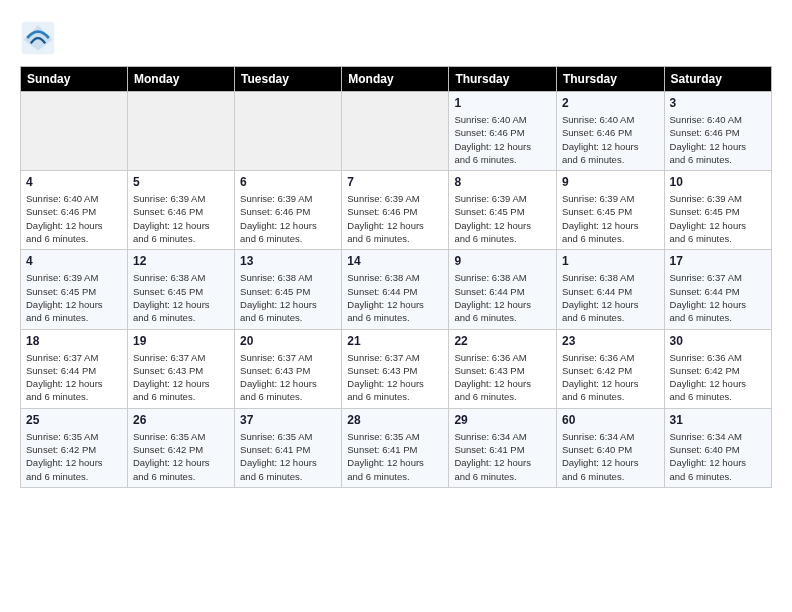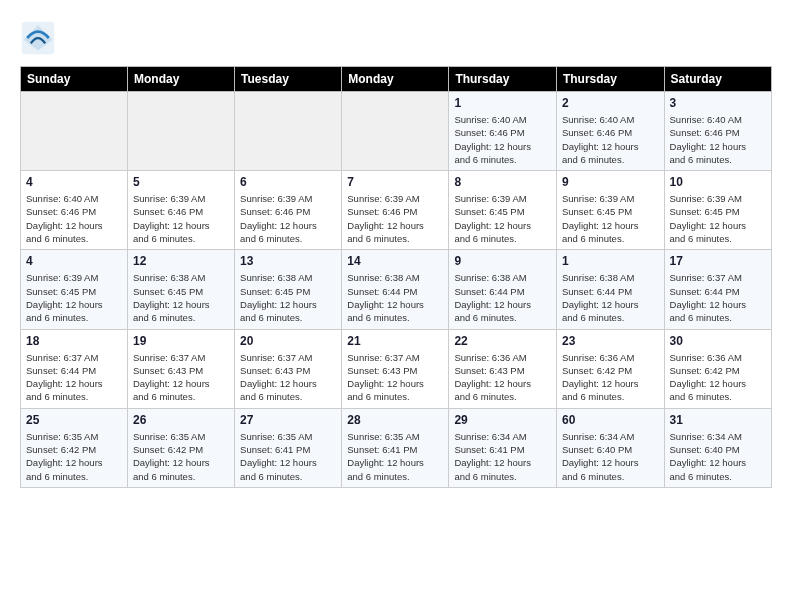--- a/index.html
+++ b/index.html
@@ -314,21 +314,21 @@
 and 6 minutes.</div>
         </td>
         <td>
           <span class="day-num">26</span>
           <div class="day-info" style="white-space: pre-line;">Sunrise: 6:35 AM
 Sunset: 6:42 PM
 Daylight: 12 hours
 and 6 minutes.</div>
         </td>
         <td>
-          <span class="day-num">27</span>
+          <span class="day-num">37</span>
           <div class="day-info" style="white-space: pre-line;">Sunrise: 6:35 AM
 Sunset: 6:41 PM
 Daylight: 12 hours
 and 6 minutes.</div>
         </td>
         <td>
           <span class="day-num">28</span>
           <div class="day-info" style="white-space: pre-line;">Sunrise: 6:35 AM
 Sunset: 6:41 PM
 Daylight: 12 hours

